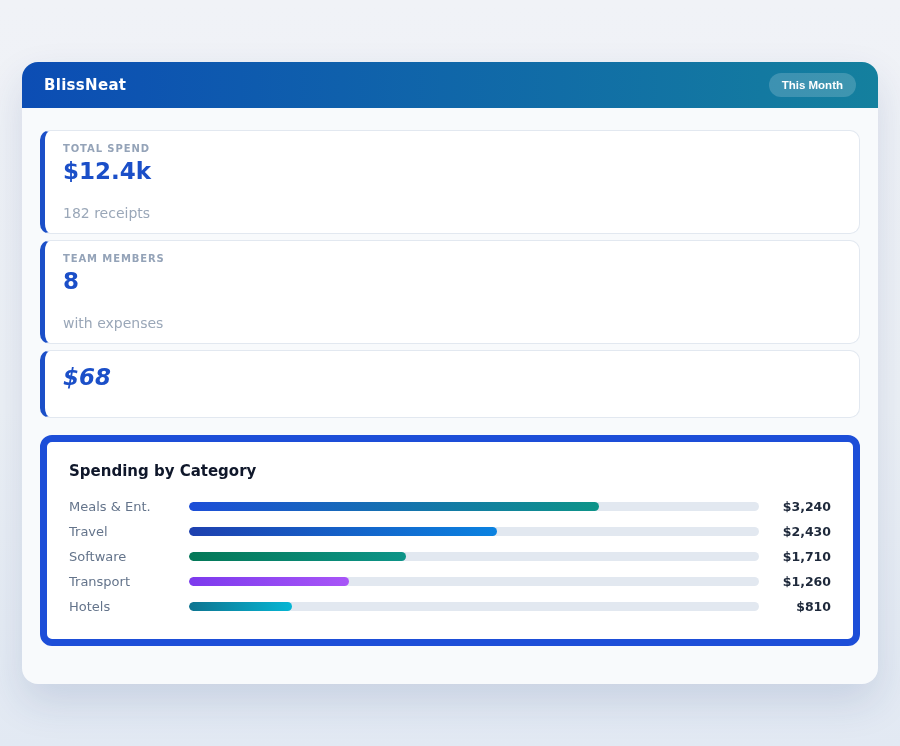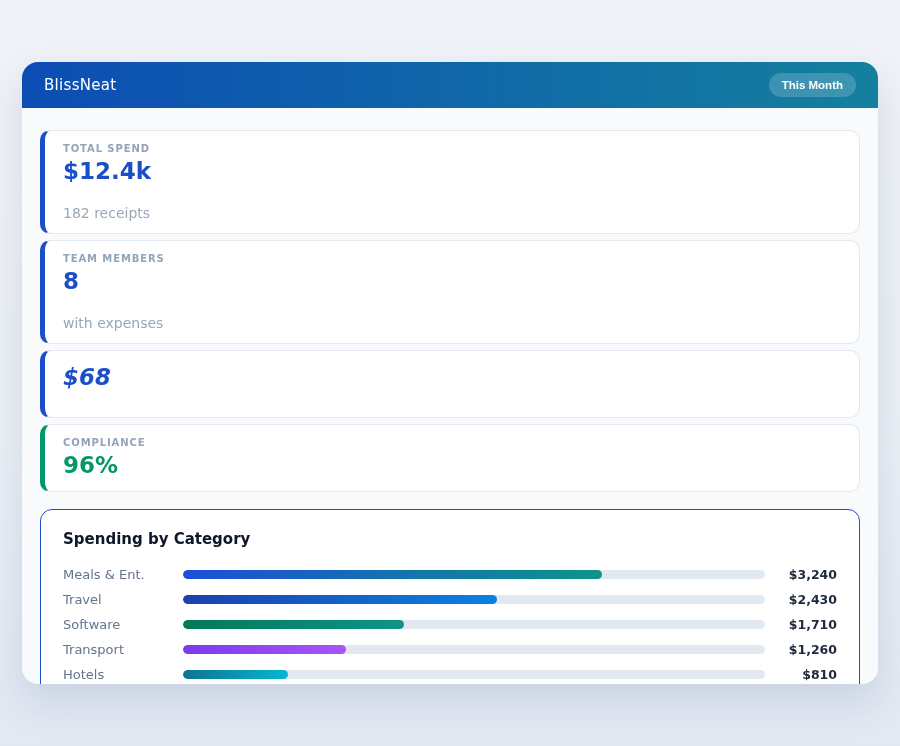--- a/index.html
+++ b/index.html
@@ -21,21 +21,21 @@
     height: 46px;
     display: flex;
     align-items: center;
     justify-content: space-between;
     padding: 0 22px;
     background: linear-gradient(90deg, #0c4db4, #14809e);
   }
   .brand {
     color: #ffffff;
     font-size: 15px;
-    font-weight: normal;
+    font-weight: bold;
     letter-spacing: 0.3px;
   }
   .period-badge {
     background: rgba(255, 255, 255, 0.18);
     color: #ffffff;
     font-size: 11.5px;
     font-weight: bold;
     padding: 6px 13px;
     border-radius: 999px;
     border: none;
@@ -66,21 +66,21 @@
     color: #1b4fc8;
     line-height: 1.25;
   }
   .stat-sub {
     font-size: 14px;
     color: #9aa7b8;
     margin-top: 19px;
   }
   .category-card {
     background: #ffffff;
-    border: 1px solid #1d4ed8;
+    border: 7px solid #1d4ed8;
     border-radius: 12px;
     padding: 20px 22px;
     margin-top: 17px;
   }
   .section-title {
     font-size: 15px;
     font-weight: bold;
     color: #0f172a;
     margin-bottom: 14px;
   }
@@ -130,24 +130,20 @@
     <div class="stat-card tall" style="border-left-color: rgb(27, 79, 200);">
       <div class="stat-label">TEAM MEMBERS</div>
       <div class="stat-value" style="color: rgb(27, 79, 200);">8</div>
       <div class="stat-sub">with expenses</div>
     </div>
 
     <div class="stat-card short" style="border-left-color: rgb(27, 79, 200);">
       <div class="stat-value" style="color: rgb(27, 79, 200); font-style: italic;">$68</div>
     </div>
 
-    <div class="stat-card short" style="border-left-color: rgb(5, 150, 105);">
-      <div class="stat-label">COMPLIANCE</div>
-      <div class="stat-value" style="color: rgb(5, 150, 105);">96%</div>
-    </div>
 
     <div class="category-card">
       <div class="section-title">Spending by Category</div>
 
       <div class="cat-row">
         <div class="cat-label">Meals &amp; Ent.</div>
         <div class="bar-track">
             <div class="bar-fill" style="width: 72%; background: linear-gradient(90deg, rgb(29, 78, 216), rgb(13, 148, 136));"></div>
           </div>
         <div class="cat-value">$3,240</div>

